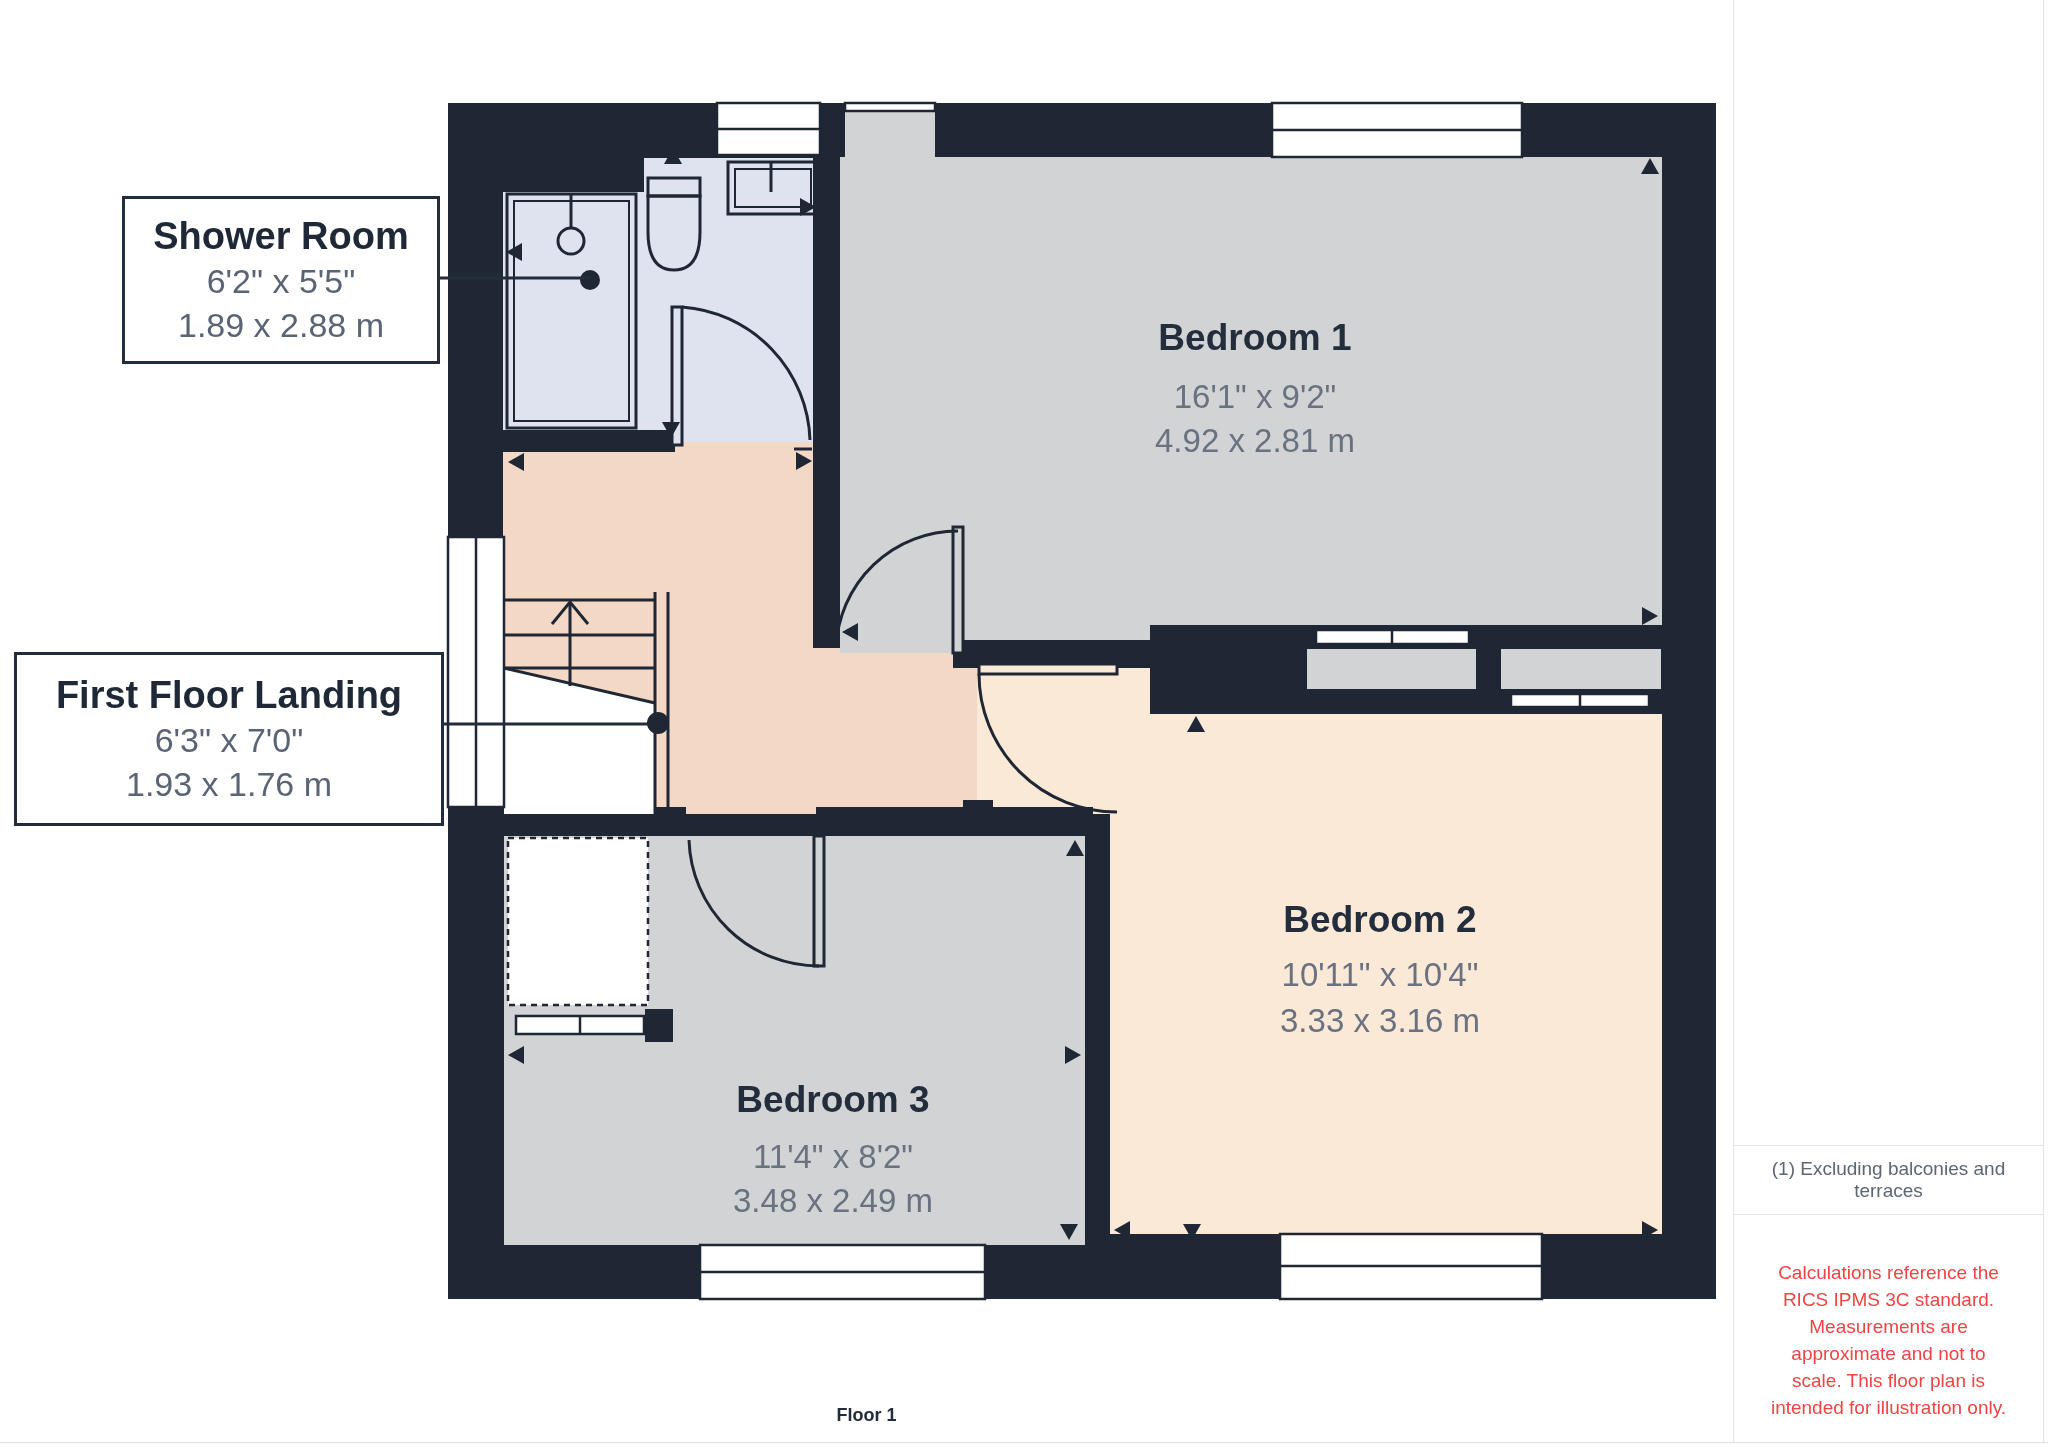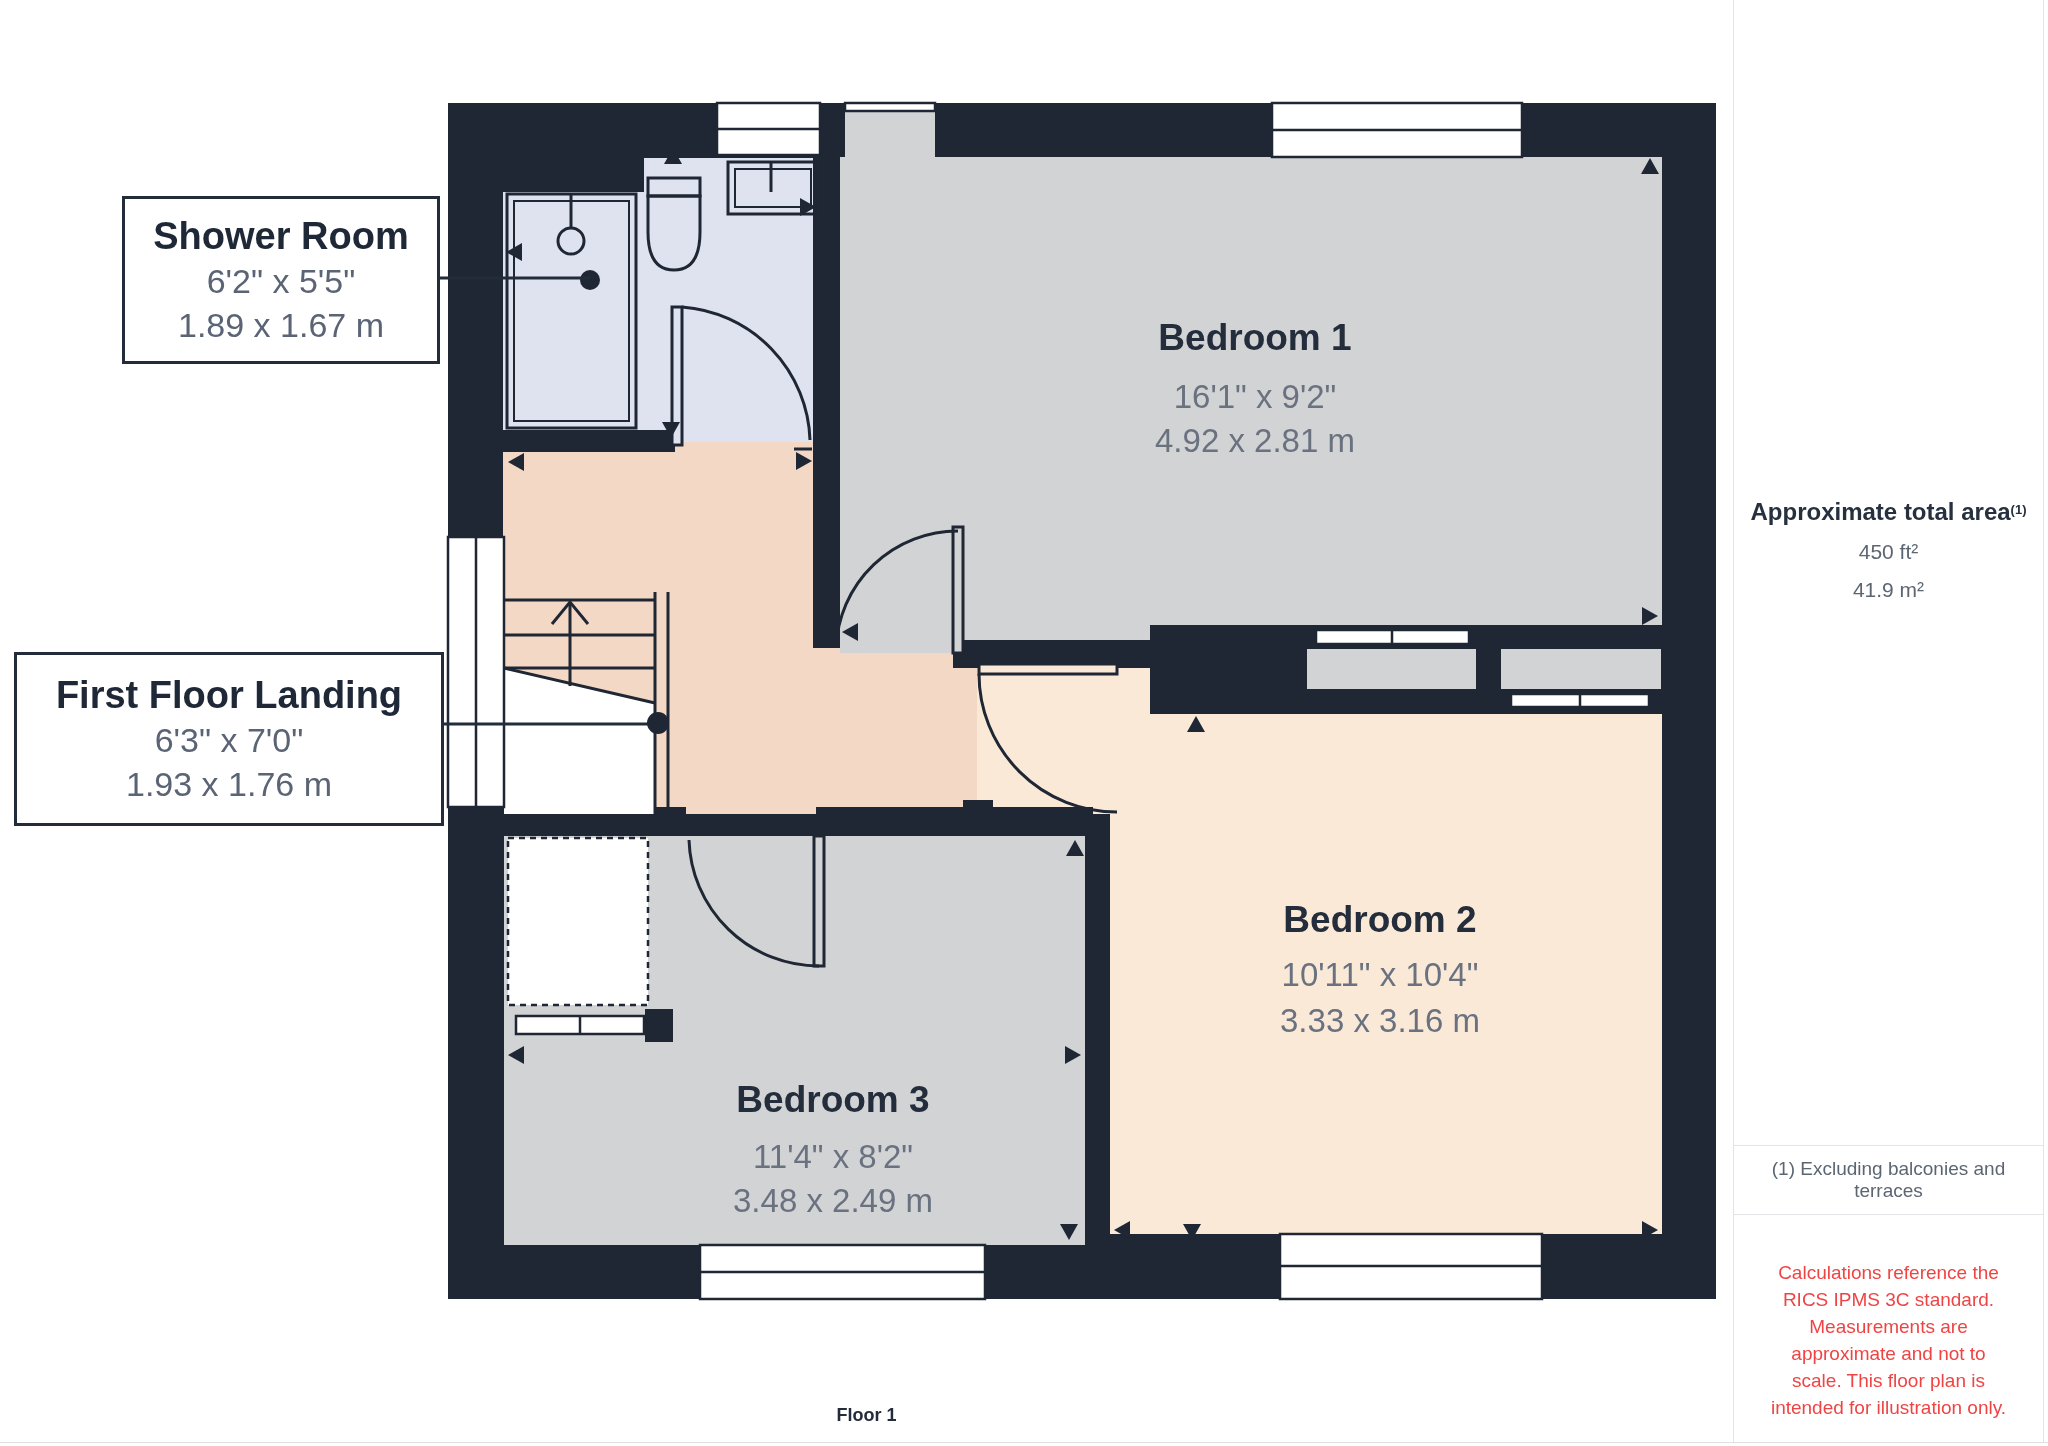--- a/index.html
+++ b/index.html
@@ -163,37 +163,30 @@
 
       <text class="room-title" x="833" y="1112">Bedroom 3</text>
       <text class="room-dims" x="833" y="1168">11'4" x 8'2"</text>
       <text class="room-dims" x="833" y="1212">3.48 x 2.49 m</text>
     </g>
   </svg>
 
   <div class="callout" style="left:122px;top:196px;width:312px;height:162px;">
     <div class="c-title">Shower Room</div>
     <div class="c-dims">6'2" x 5'5"</div>
-    <div class="c-dims">1.89 x 1.67 m</div>
+    <div class="c-dims">1.89 x 2.88 m</div>
   </div>
 
   <div class="callout" style="left:14px;top:652px;width:424px;height:168px;text-align:center;">
     <div class="c-title">First Floor Landing</div>
     <div class="c-dims">6'3" x 7'0"</div>
     <div class="c-dims">1.93 x 1.76 m</div>
   </div>
 
   <div class="sidebar">
-    <div class="area-block">
-      <div>
-        <span class="area-heading">Approximate total area</span><span class="area-sup">(1)</span>
-      </div>
-      <div class="area-val">450 ft²</div>
-      <div class="area-val">41.9 m²</div>
-    </div>
 
     <div class="footnote-block">
       <div class="footnote-text">(1) Excluding balconies and terraces</div>
     </div>
 
     <div class="disclaimer-block">
       <div class="disclaimer-text">Calculations reference the RICS IPMS 3C standard. Measurements are approximate and not to scale. This floor plan is intended for illustration only.</div>
 
     </div>
   </div>

